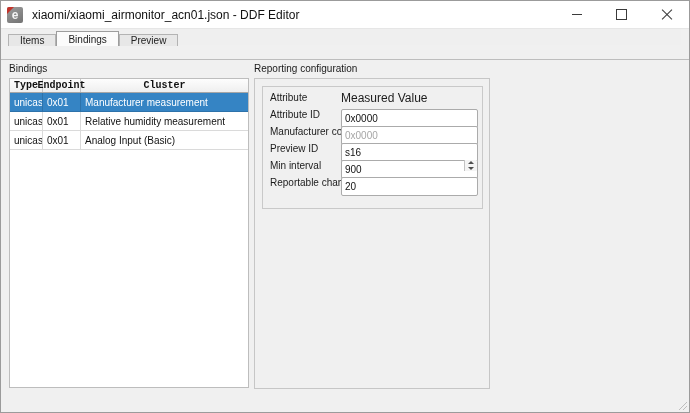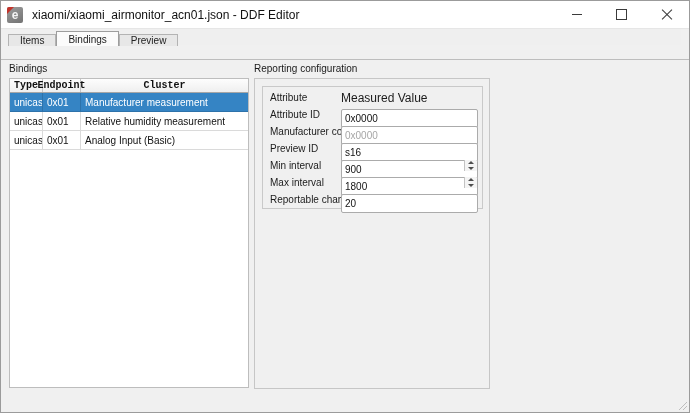--- a/index.html
+++ b/index.html
@@ -172,33 +172,19 @@
           <div class="spin-half">
               <div class="arrow-up"></div>
             </div>
           <div class="spin-half">
               <div class="arrow-down"></div>
             </div>
         </div>
       </div>
     </div>
     <div class="form-row">
-      <div class="f-label">Max interval</div>
-      <div class="f-value">
-        <input type="text" value="1800" style="">
-        <div class="spin">
-          <div class="spin-half">
-              <div class="arrow-up"></div>
-            </div>
-          <div class="spin-half">
-              <div class="arrow-down"></div>
-            </div>
-        </div>
-      </div>
-    </div>
-    <div class="form-row">
       <div class="f-label">Reportable change</div>
       <div class="f-value"><input type="text" value="20" style=""></div>
     </div>
   </div>
 
   <div class="resize-grip"></div>
 </div>
 
 </body></html>

